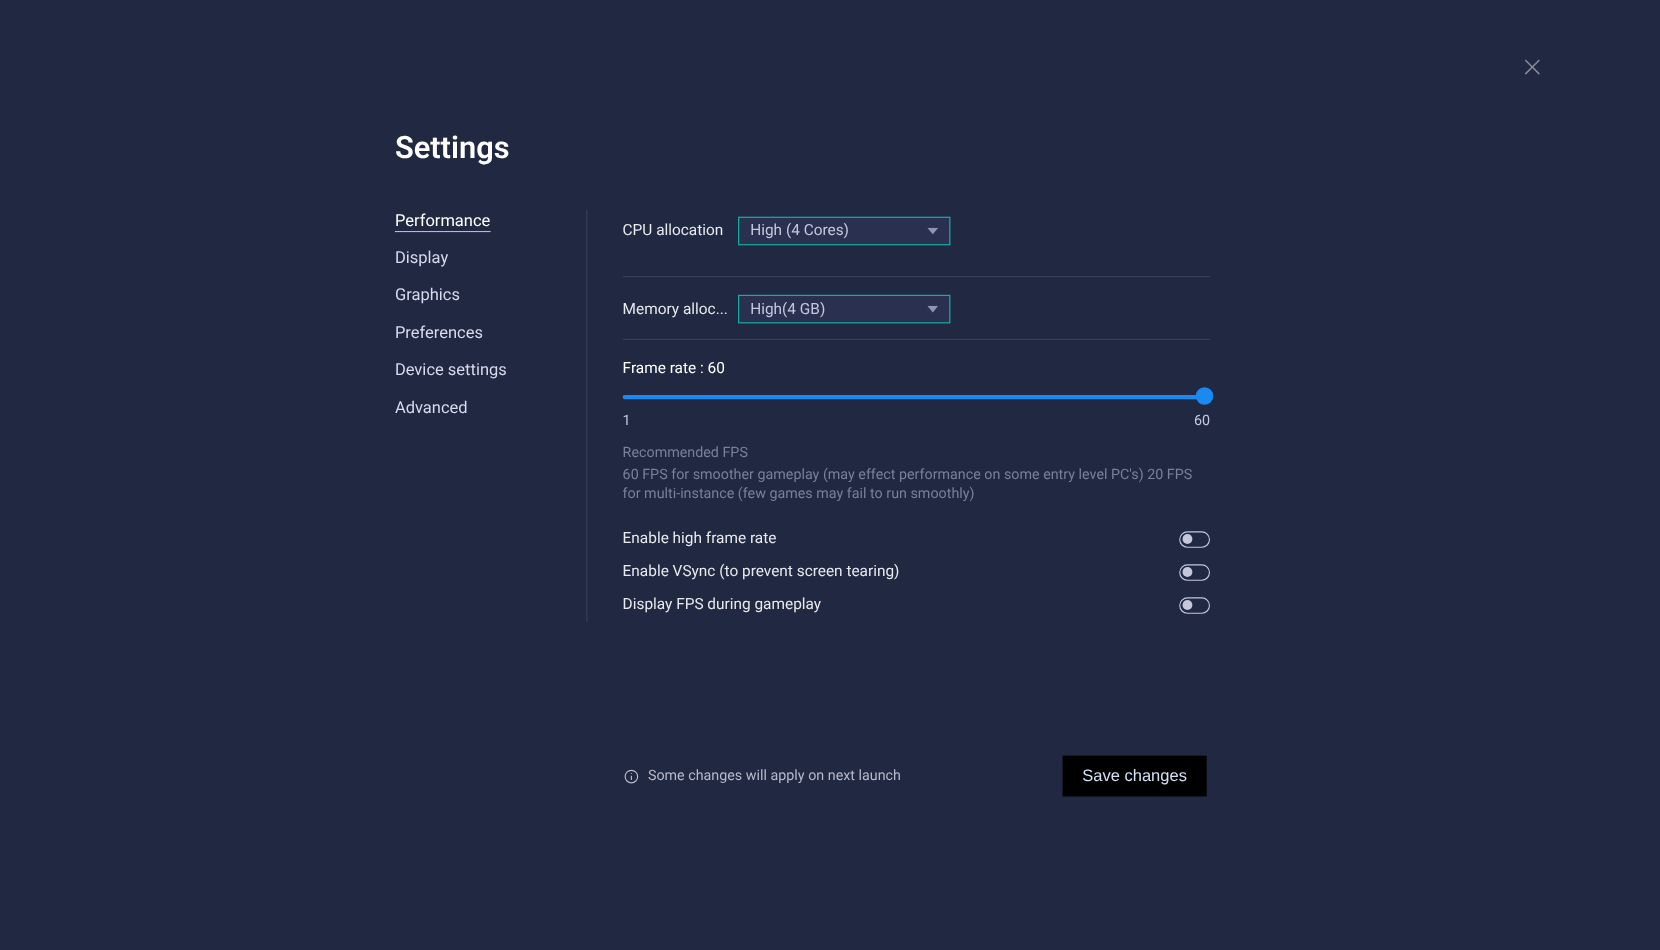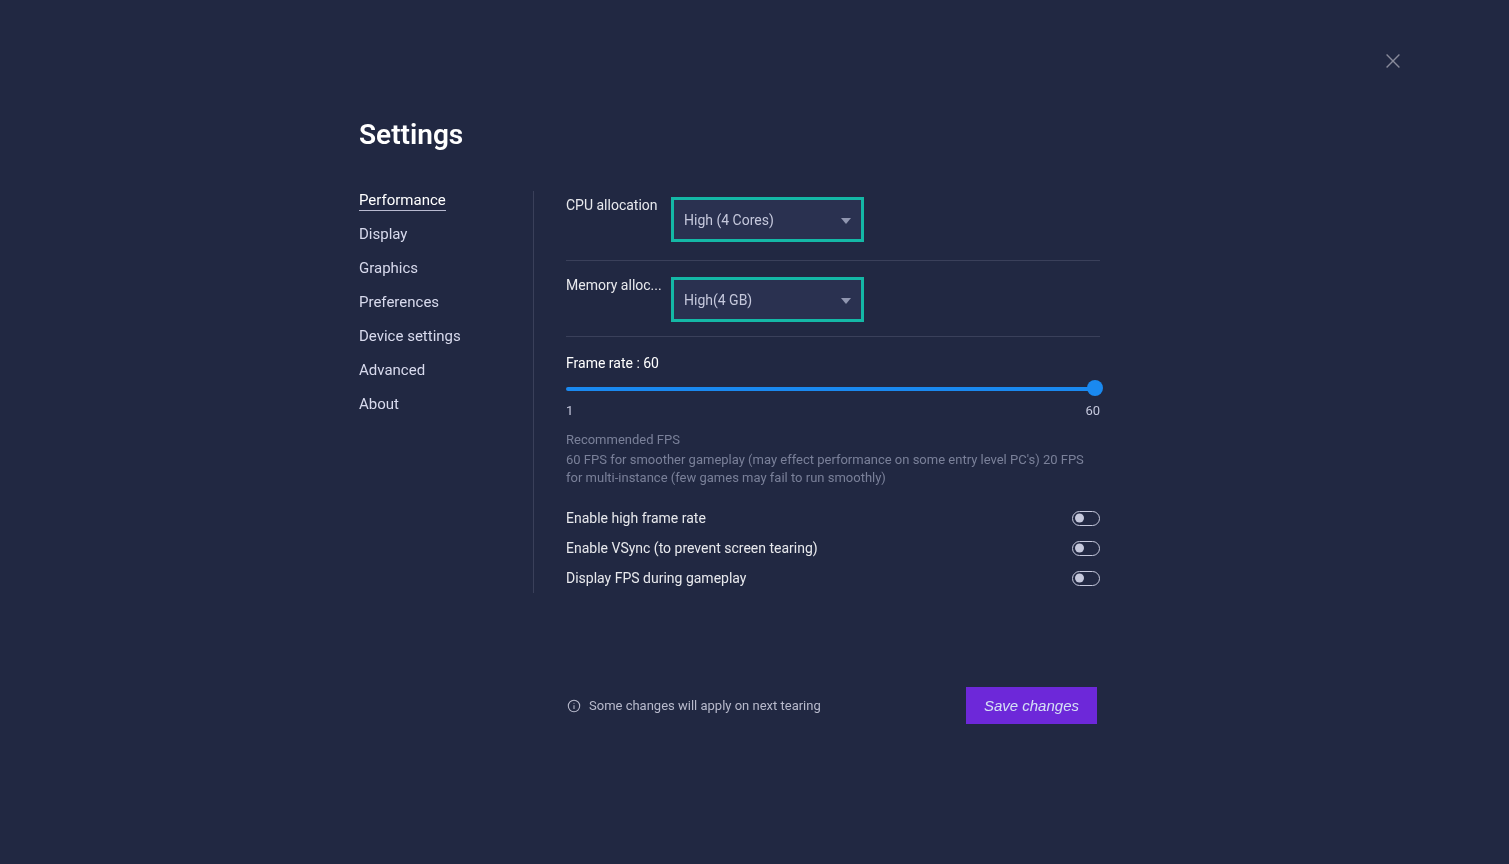--- a/index.html
+++ b/index.html
@@ -62,38 +62,38 @@
       border-bottom: 1px solid #b8bad0;
       padding-bottom: 1px;
     }
     .main {
       flex: 1;
       padding-left: 32px;
       width: 500px;
     }
     .row {
       display: flex;
-      align-items: flex-start;
-      padding: 6px 0 18px 0;
+      align-items: center;
+      padding: 6px 0 28px 0;
       border-bottom: 1px solid #3a405a;
     }
     .row-label {
       width: 105px;
       font-size: 14px;
       color: #e8e9ed;
       margin-right: 0;
       overflow: hidden;
       text-overflow: ellipsis;
       white-space: nowrap;
     }
     .select {
       width: 193px;
-      height: 45px;
+      height: 26px;
       background: #2a3150;
-      border: 3px solid #14b8a6;
+      border: 1px solid #14b8a6;
       color: #c5c8dc;
       font-size: 14px;
       display: flex;
       align-items: center;
       justify-content: space-between;
       padding: 0 10px;
       cursor: pointer;
     }
     .select .chevron {
       color: #9096b0;
@@ -196,27 +196,26 @@
       gap: 8px;
       font-size: 13px;
       color: #b8bacc;
     }
     .info-icon {
       width: 14px;
       height: 14px;
       color: #b8bacc;
     }
     .save-button {
-      background: #6d28d9;
+      background: #000000;
       color: #d5e0f5;
       font-size: 15px;
       padding: 10px 18px;
       border: none;
       cursor: pointer;
-      font-style: italic;
     }
   </style>
 </head>
 <body>
 
 <div class="close-button">
   <svg viewBox="0 0 24 24" fill="none" stroke="currentColor" stroke-width="1.5">
     <line x1="5" y1="5" x2="19" y2="19"></line>
     <line x1="19" y1="5" x2="5" y2="19"></line>
   </svg>
@@ -237,23 +236,20 @@
         <span>Graphics</span>
       </div>
       <div class="sidebar-item">
         <span>Preferences</span>
       </div>
       <div class="sidebar-item">
         <span>Device settings</span>
       </div>
       <div class="sidebar-item">
         <span>Advanced</span>
-      </div>
-      <div class="sidebar-item">
-        <span>About</span>
       </div>
     </nav>
 
     <div class="main">
 
       <div class="row">
         <div class="row-label">CPU allocation</div>
         <div class="select">
           <span>High (4 Cores)</span>
           <span class="chevron">
@@ -319,16 +315,16 @@
   </div>
 </div>
 
 <div class="footer">
   <div class="footer-info">
     <svg class="info-icon" viewBox="0 0 16 16" fill="none" stroke="currentColor" stroke-width="1.2">
       <circle cx="8" cy="8" r="6.5"></circle>
       <line x1="8" y1="7" x2="8" y2="11.5"></line>
       <circle cx="8" cy="4.8" r="0.6" fill="currentColor" stroke="none"></circle>
     </svg>
-    <span>Some changes will apply on next tearing</span>
+    <span>Some changes will apply on next launch</span>
   </div>
   <button class="save-button">Save changes</button>
 </div>
 
 </body></html>

